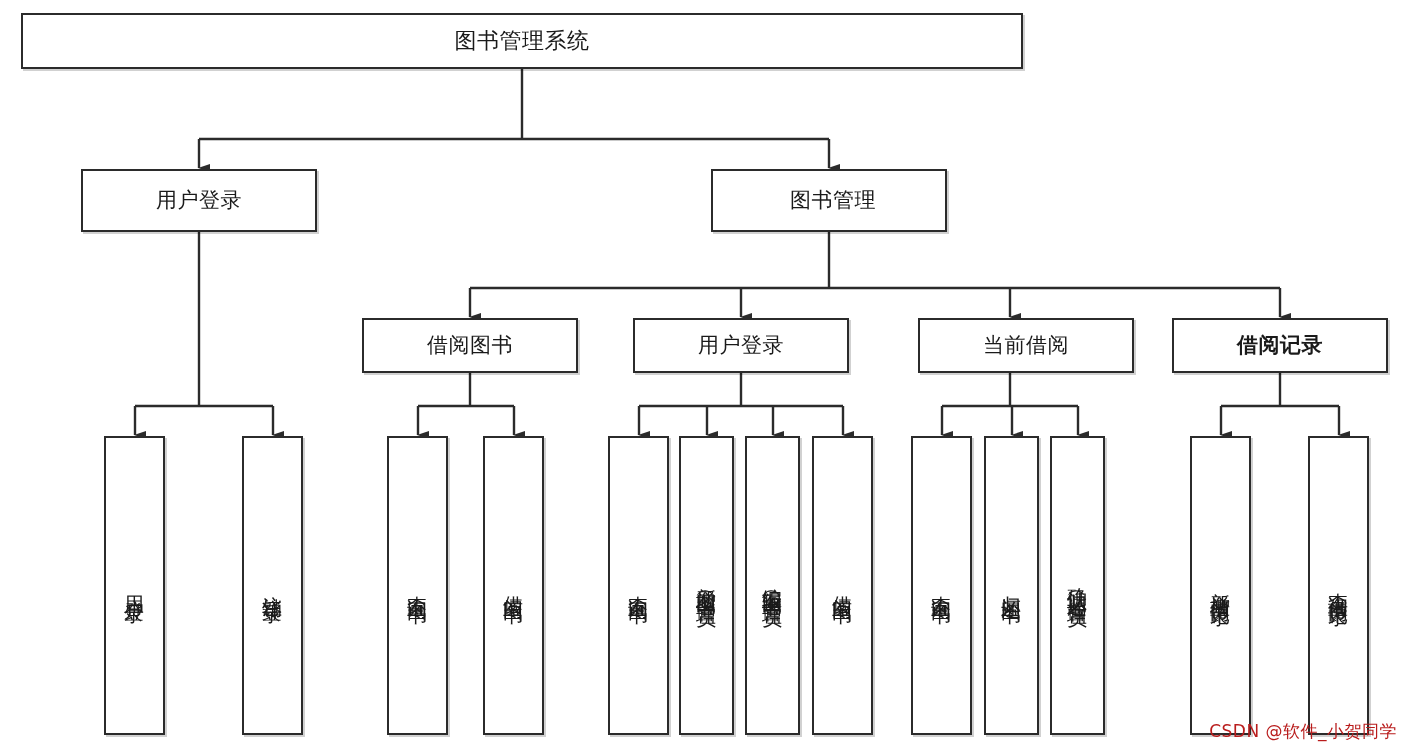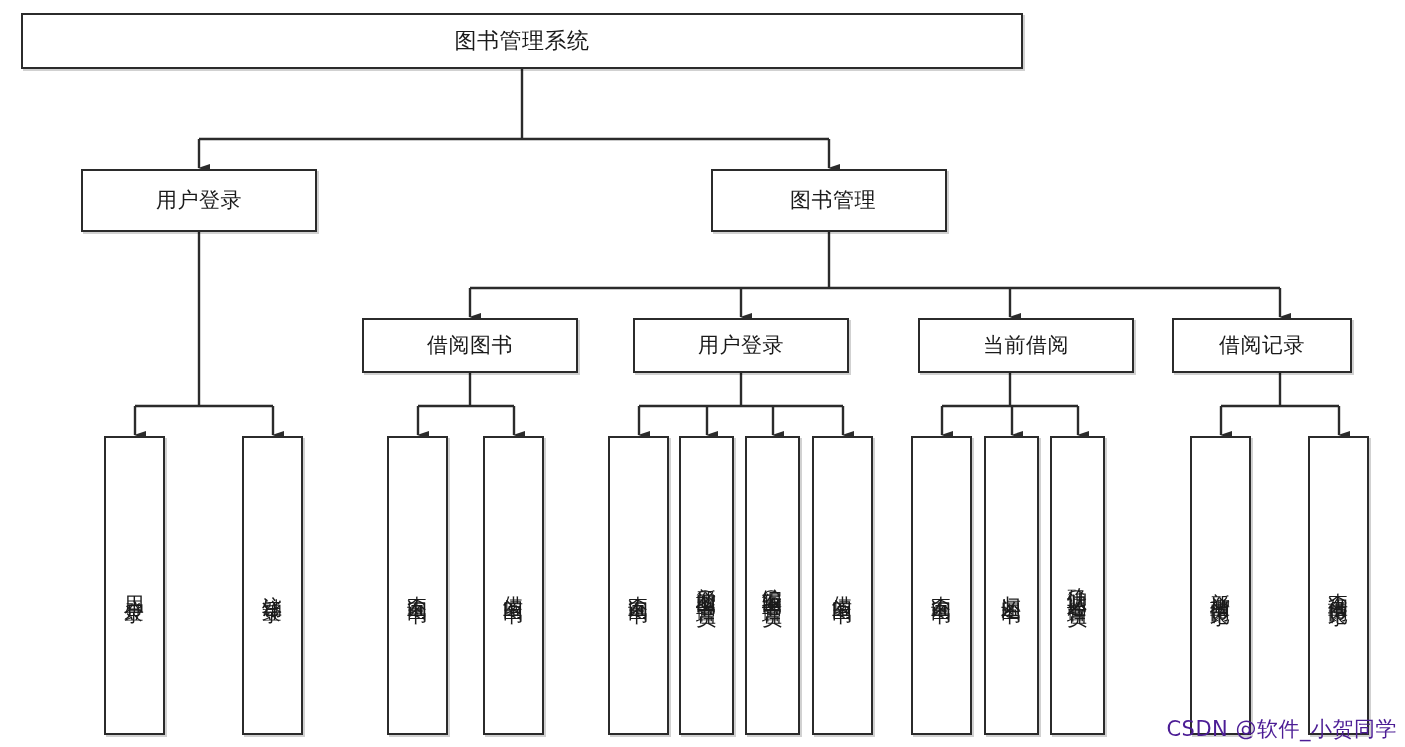--- a/index.html
+++ b/index.html
@@ -47,22 +47,22 @@
     text-orientation: upright;
     font-size: 20px;
     letter-spacing: 3px;
     line-height: 1;
   }
   .node-box.root .node-label { font-size: 22px; }
   .watermark {
     position: absolute;
     right: 8px;
     bottom: 4px;
-    font-size: 21px;
-    color: #4c1d95;
+    font-size: 17px;
+    color: #b91c1c;
     white-space: nowrap;
     letter-spacing: 0.5px;
   }
 </style>
 </head>
 <body>
 
 <div id="stage">
 
   <svg id="diagram-svg" viewBox="0 0 1405 747" preserveAspectRatio="none" aria-hidden="true">
@@ -120,21 +120,21 @@
       </div>
       <div class="node-box" style="left: 362px; top: 318px; width: 216px; height: 55px;">
         <span class="node-label">借阅图书</span>
       </div>
       <div class="node-box" style="left: 633px; top: 318px; width: 216px; height: 55px;">
         <span class="node-label">用户登录</span>
       </div>
       <div class="node-box" style="left: 902px; top: 318px; width: 216px; height: 55px; margin-left: 16px;">
         <span class="node-label">当前借阅</span>
       </div>
-      <div class="node-box" style="left: 1172px; top: 318px; width: 180px; height: 55px;">
+      <div class="node-box" style="left: 1172px; top: 318px; width: 216px; height: 55px; font-weight: bold;">
         <span class="node-label">借阅记录</span>
       </div>
       <div class="node-box vertical" style="left: 104px; top: 436px; width: 61px; height: 299px;">
         <span class="node-label">用户登录</span>
       </div>
       <div class="node-box vertical" style="left: 242px; top: 436px; width: 61px; height: 299px;">
         <span class="node-label">注销登录</span>
       </div>
       <div class="node-box vertical" style="left: 387px; top: 436px; width: 61px; height: 299px;">
         <span class="node-label">查询图书</span>

